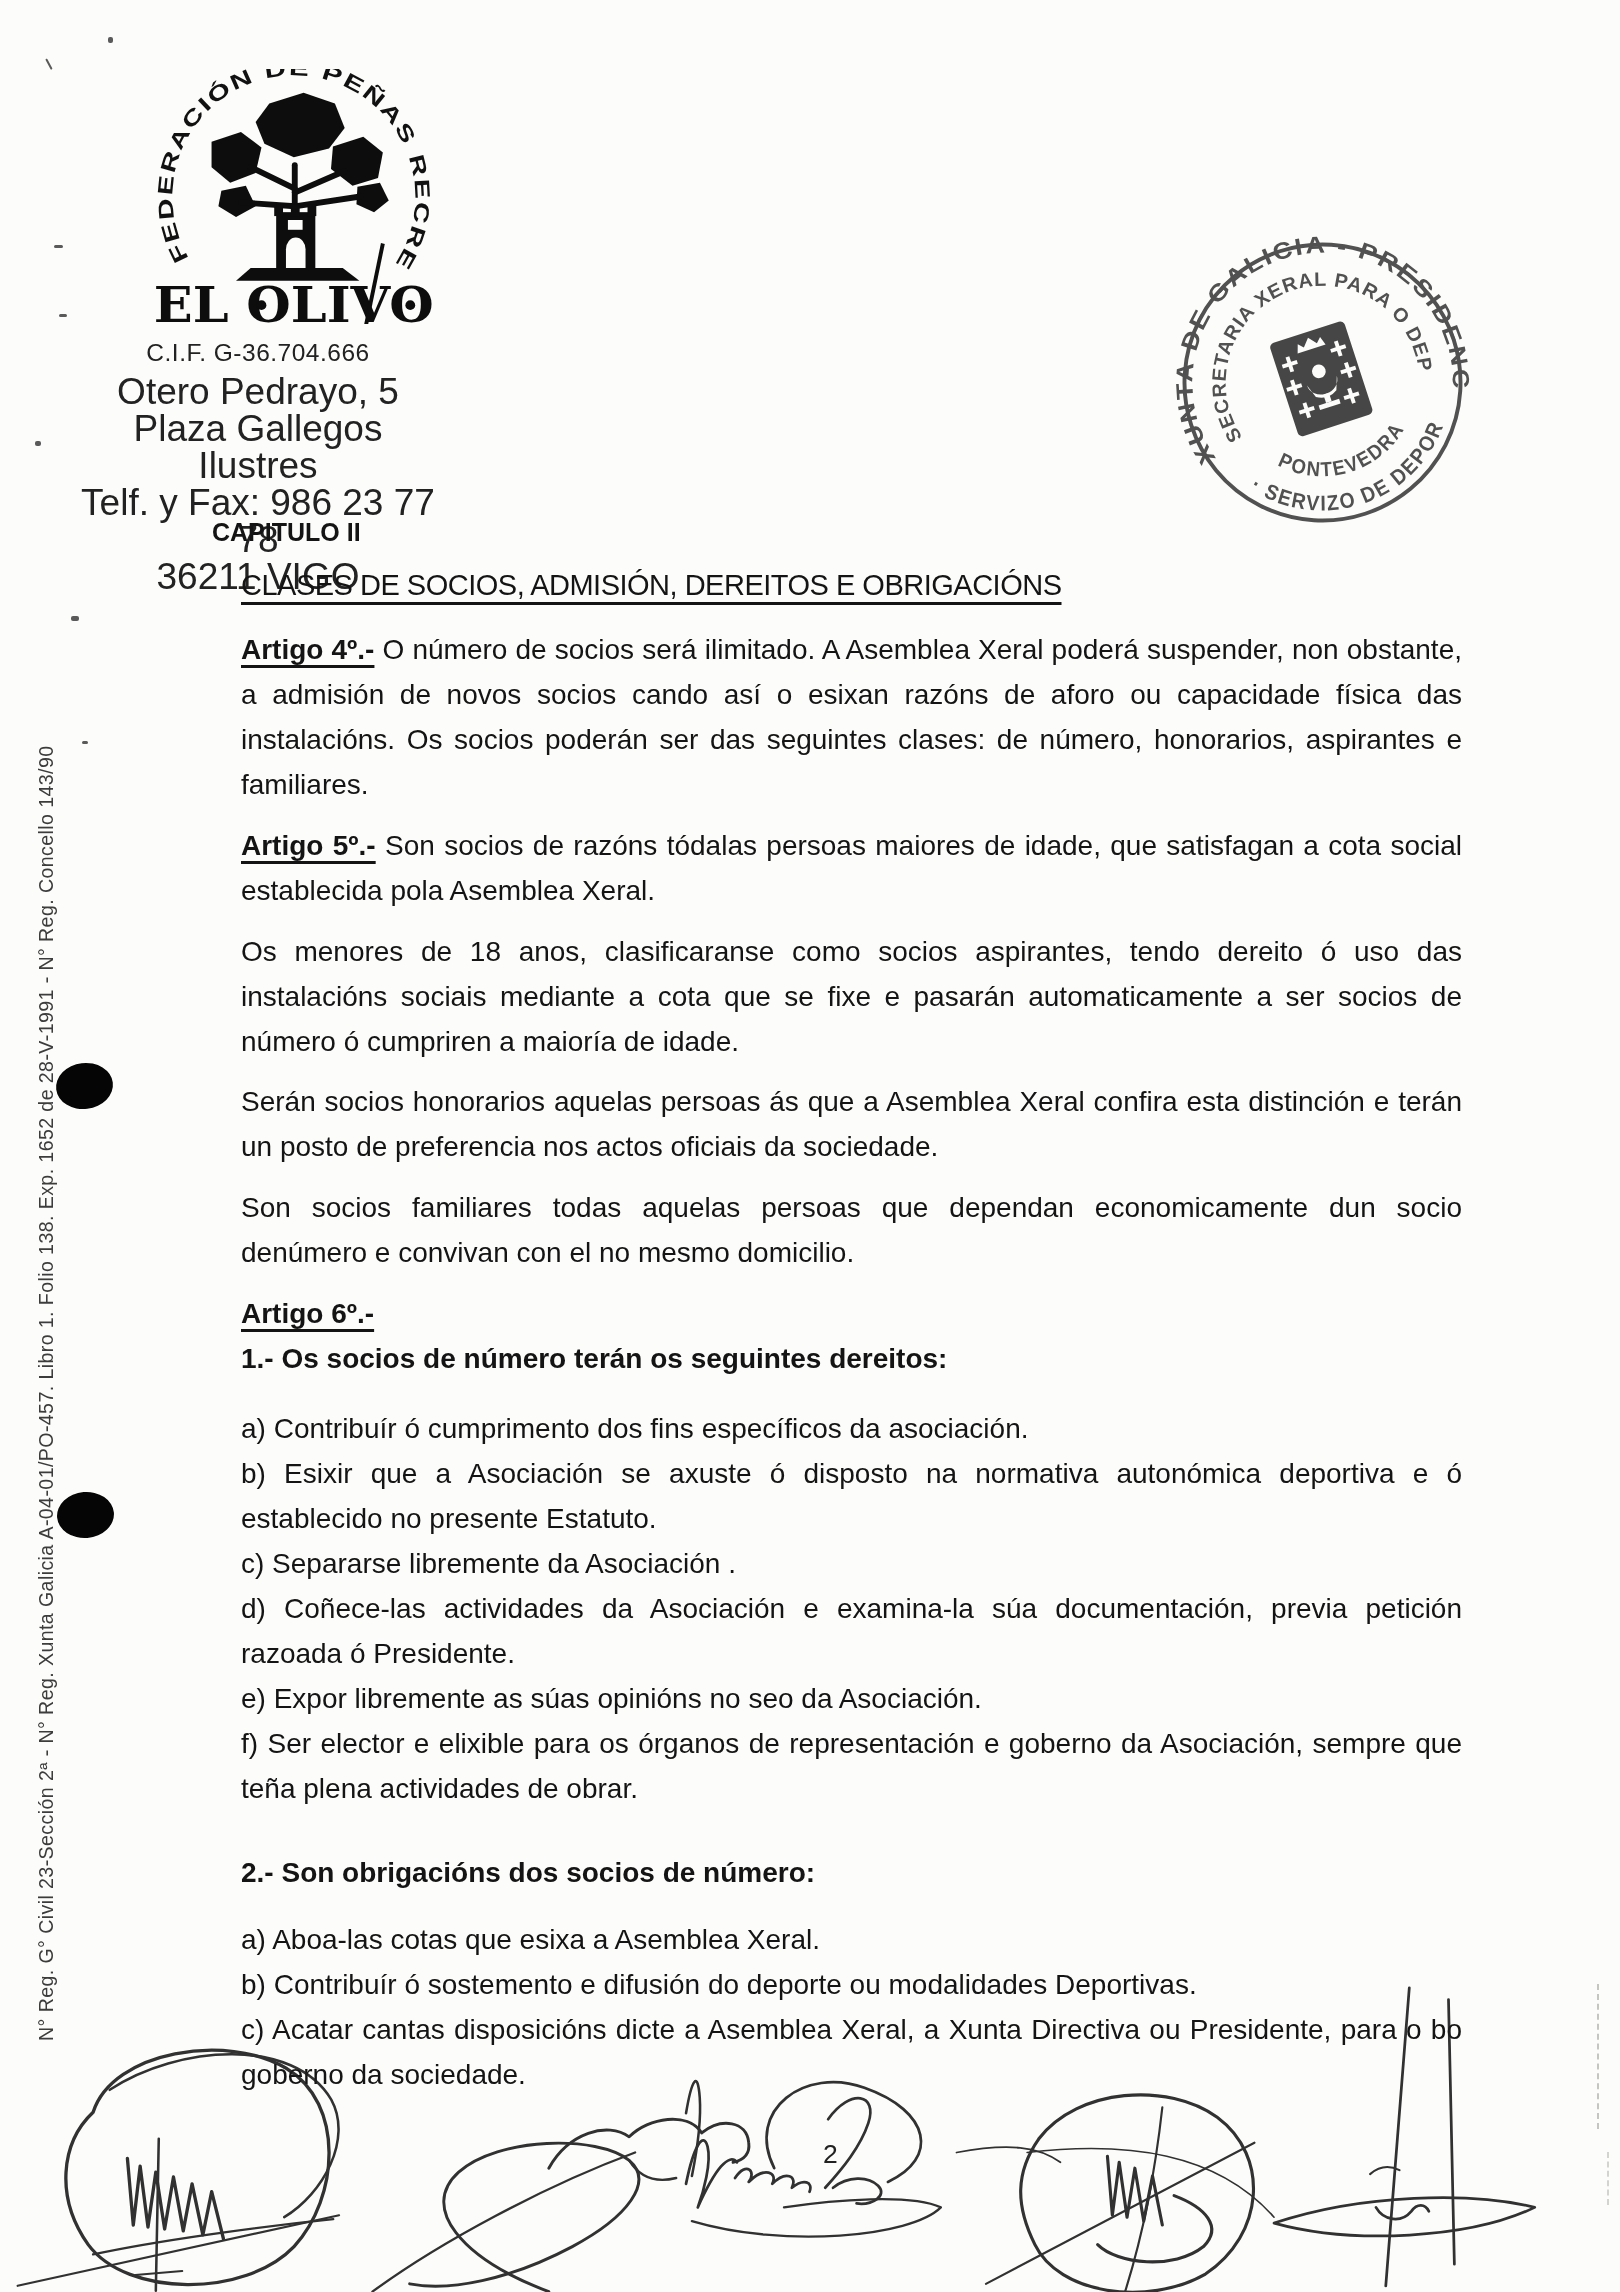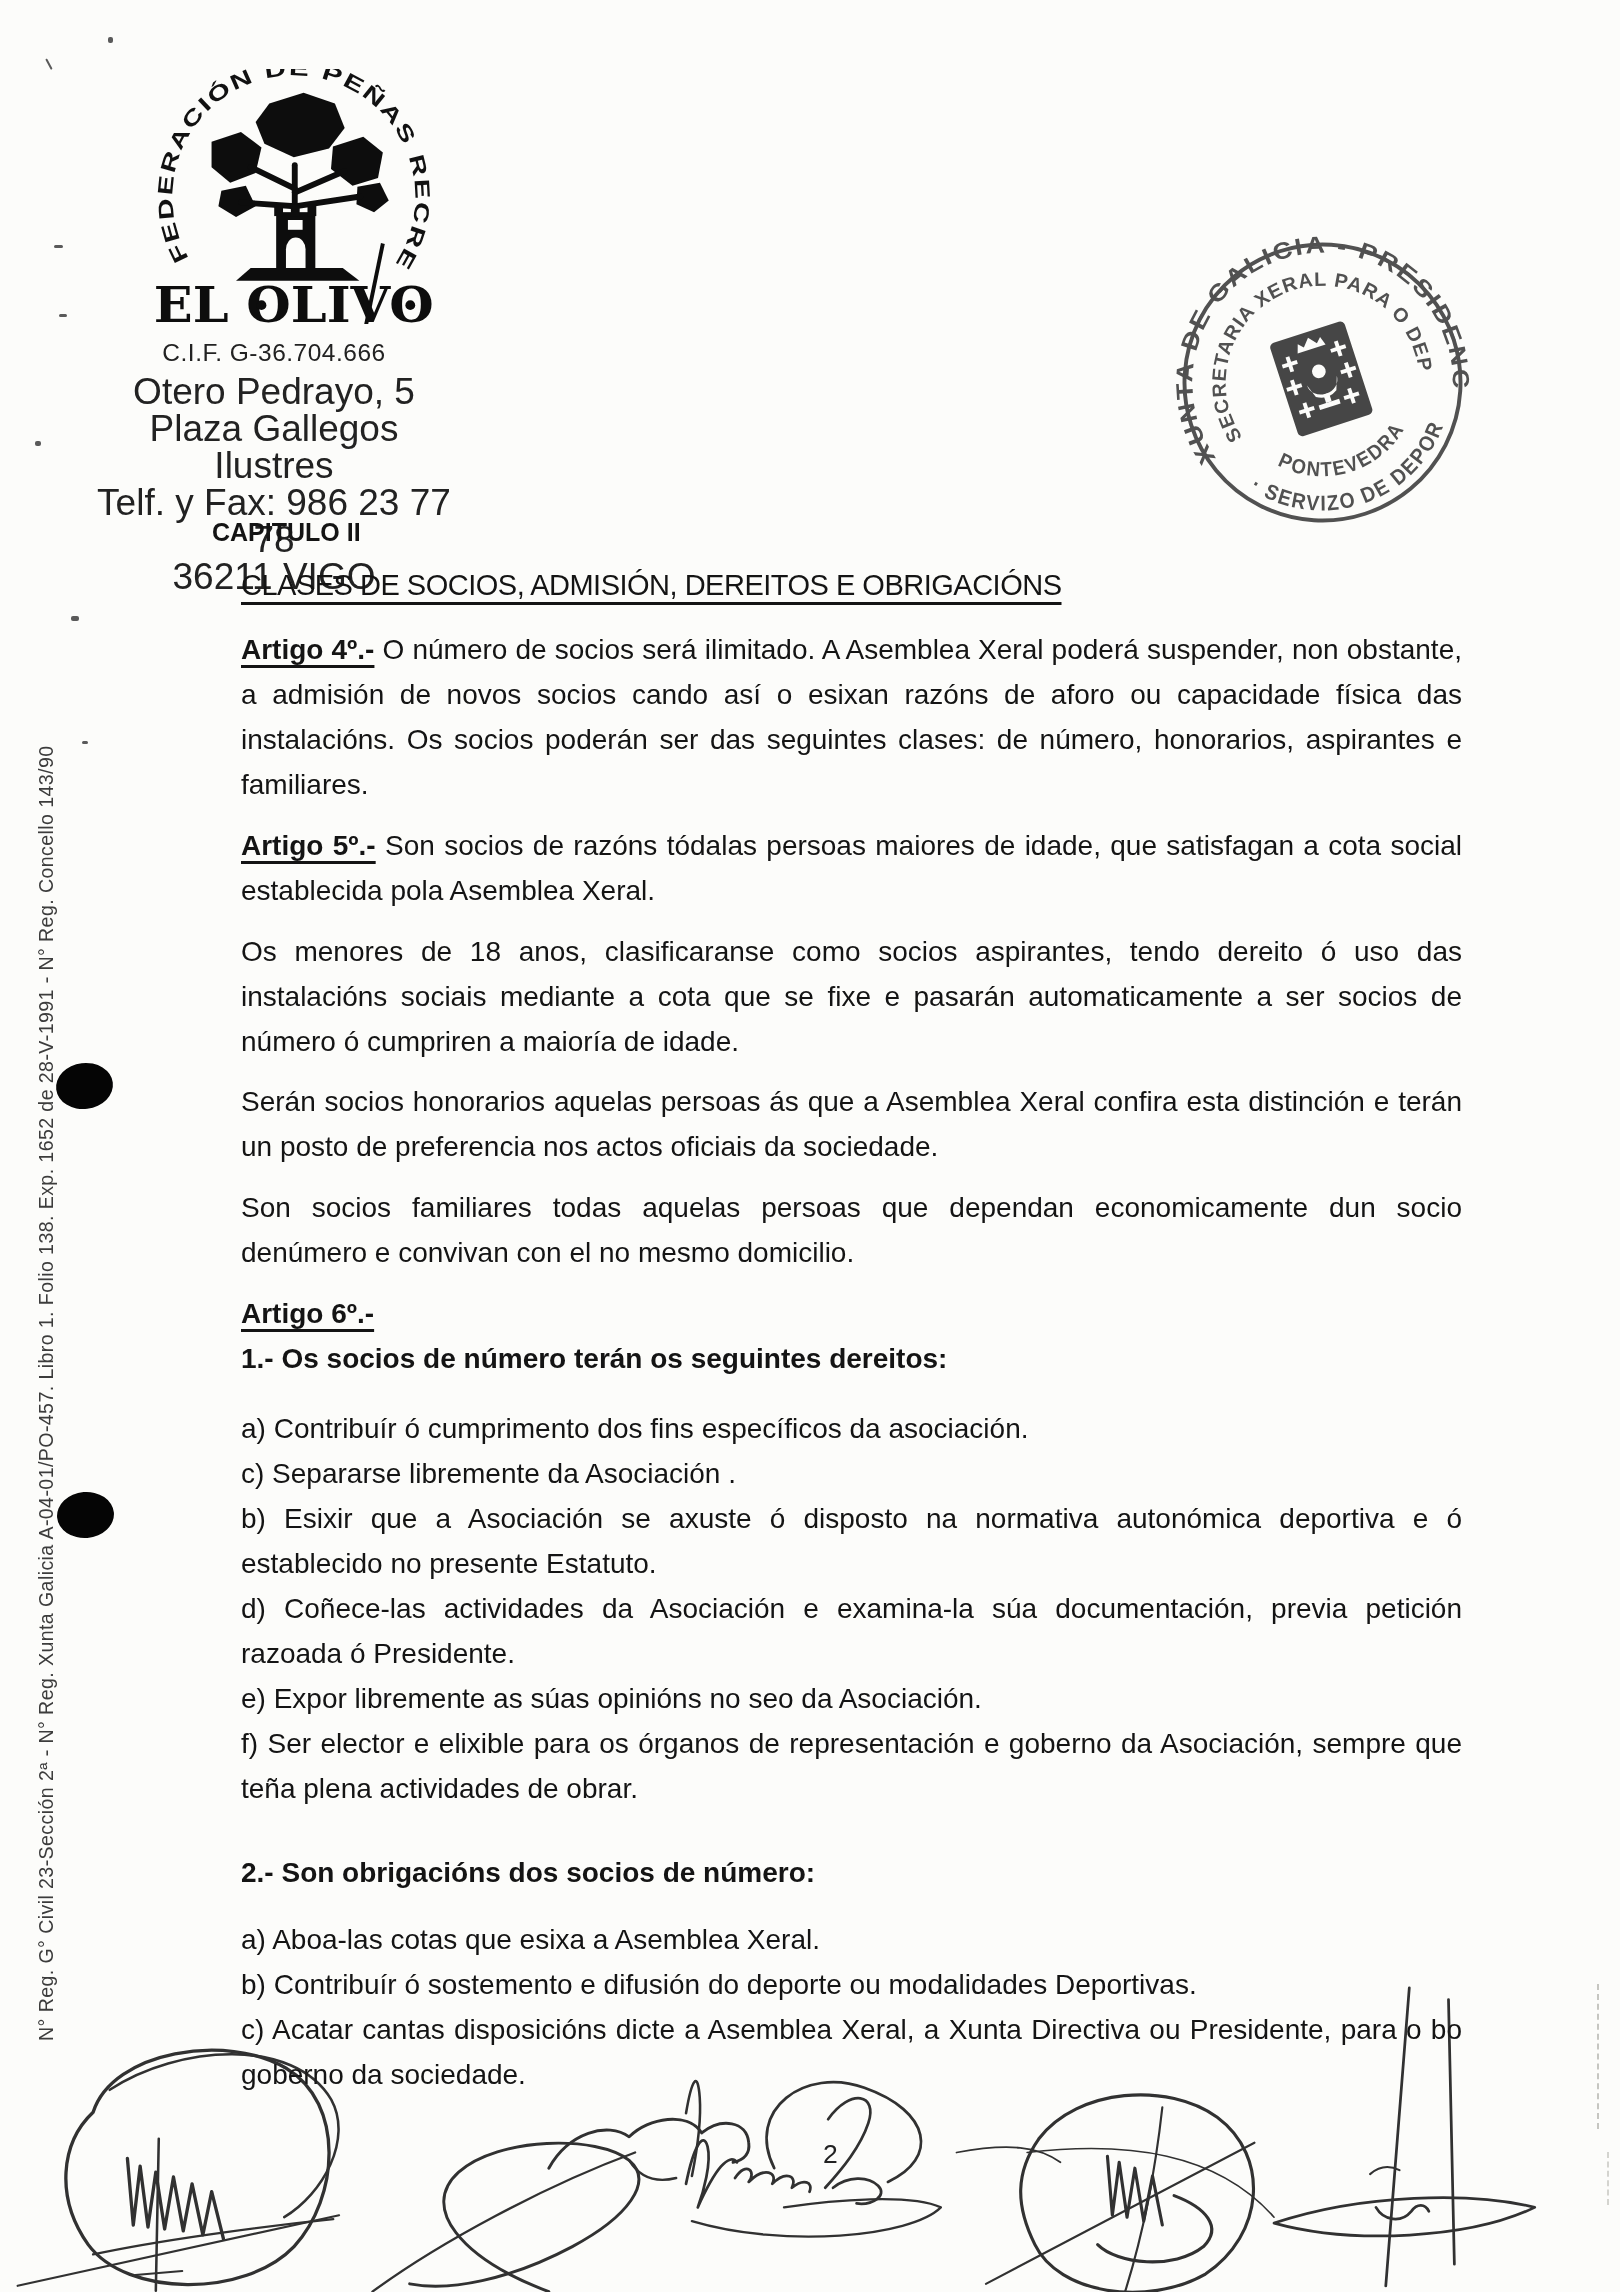--- a/index.html
+++ b/index.html
@@ -2,21 +2,21 @@
 <html><head>
 <meta charset="utf-8">
 <style>
   html,body{margin:0;padding:0;background:#e8e8e8;}
   .page{
     position:relative;width:1620px;height:2293px;background:#fcfcfa;
     font-family:"Liberation Sans",sans-serif;color:#1b1b1b;overflow:hidden;
   }
   
   .logo-wrap{position:absolute;left:98px;top:69px;width:372px;height:255px;}
-  .lh-address{position:absolute;left:88px;top:339px;width:372px;text-align:center;color:#222;}
+  .lh-address{position:absolute;left:72px;top:339px;width:372px;text-align:center;color:#222;}
   .lh-cif{font-size:24.5px;letter-spacing:0.5px;margin-bottom:5.9px;}
   .lh-line{font-size:37px;line-height:37px;}
   
   .stamp-wrap{position:absolute;left:1161px;top:221px;width:323px;height:323px;opacity:.88;}
   
   .content{
     position:absolute;left:241px;top:510px;width:1221px;
     font-size:28px;line-height:45px;text-align:justify;color:#141414;
   }
   .doc-title{font-weight:bold;font-size:25px;margin:0 0 7.8px 0;transform:translateX(-29px);letter-spacing:0;}
@@ -159,22 +159,22 @@
 
     <p class="para">Serán socios honorarios aquelas persoas ás que a Asemblea Xeral confira esta distinción e terán un posto de preferencia nos actos oficiais da sociedade.</p>
 
     <p class="para">Son socios familiares todas aquelas persoas que dependan economicamente dun socio denúmero e convivan con el no mesmo domicilio.</p>
 
     <p class="bold-line"><span class="plabel">Artigo 6º.-</span></p>
     <p class="bold-line">1.- Os socios de número terán os seguintes dereitos:</p>
 
     <div class="list">
       <p>a) Contribuír ó cumprimento dos fins específicos da asociación.</p>
+      <p>b) Esixir que a Asociación se axuste ó disposto na normativa autonómica deportiva e ó establecido no presente Estatuto.</p>
       <p>c) Separarse libremente da Asociación .</p>
-      <p>b) Esixir que a Asociación se axuste ó disposto na normativa autonómica deportiva e ó establecido no presente Estatuto.</p>
       <p>d) Coñece-las actividades da Asociación e examina-la súa documentación, previa petición razoada ó Presidente.</p>
       <p>e) Expor libremente as súas opinións no seo da Asociación.</p>
       <p>f) Ser elector e elixible para os órganos de representación e goberno da Asociación, sempre que teña plena actividades de obrar.</p>
     </div>
 
     <p class="duties-head">2.- Son obrigacións dos socios de número:</p>
 
     <div class="list" style="margin-top:0">
       <p>a) Aboa-las cotas que esixa a Asemblea Xeral.</p>
       <p>b) Contribuír ó sostemento e difusión do deporte ou modalidades Deportivas.</p>

